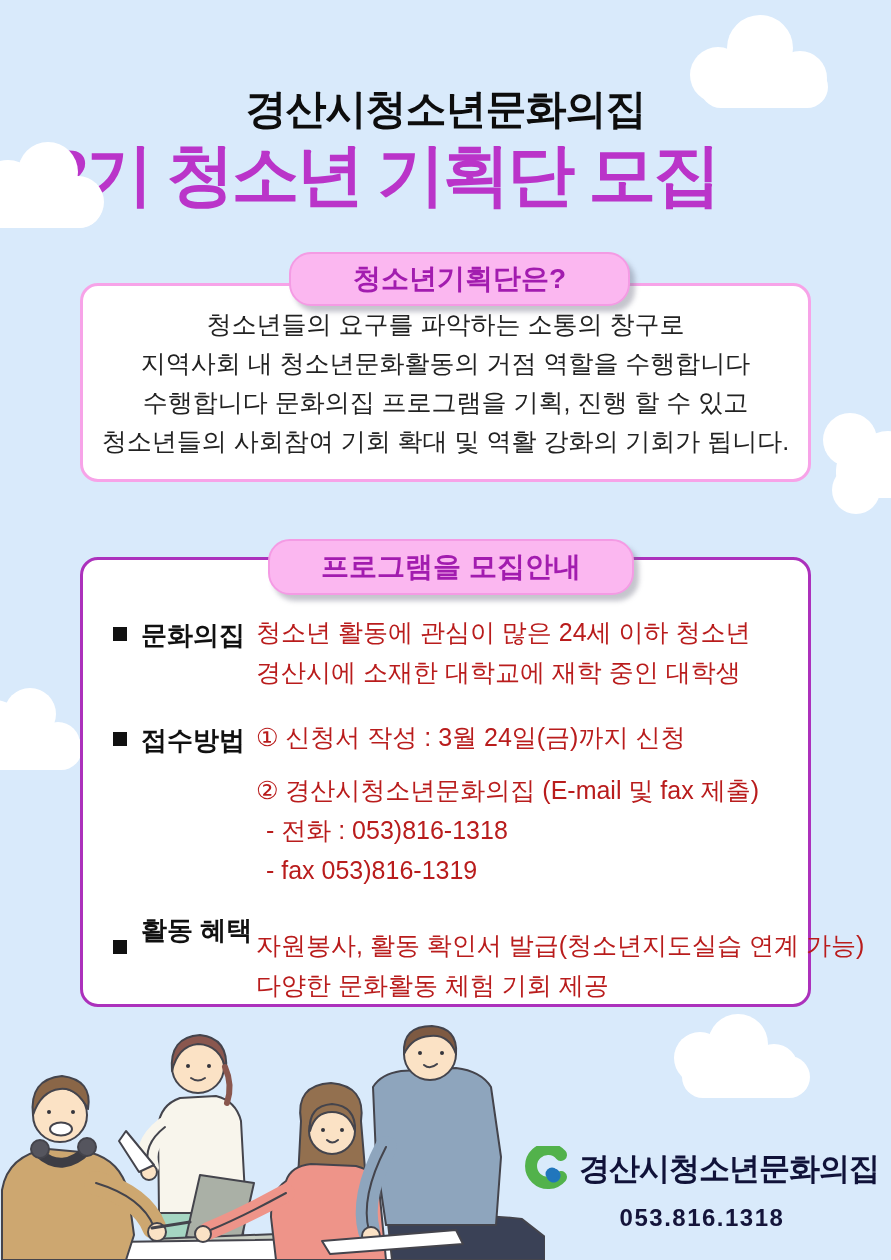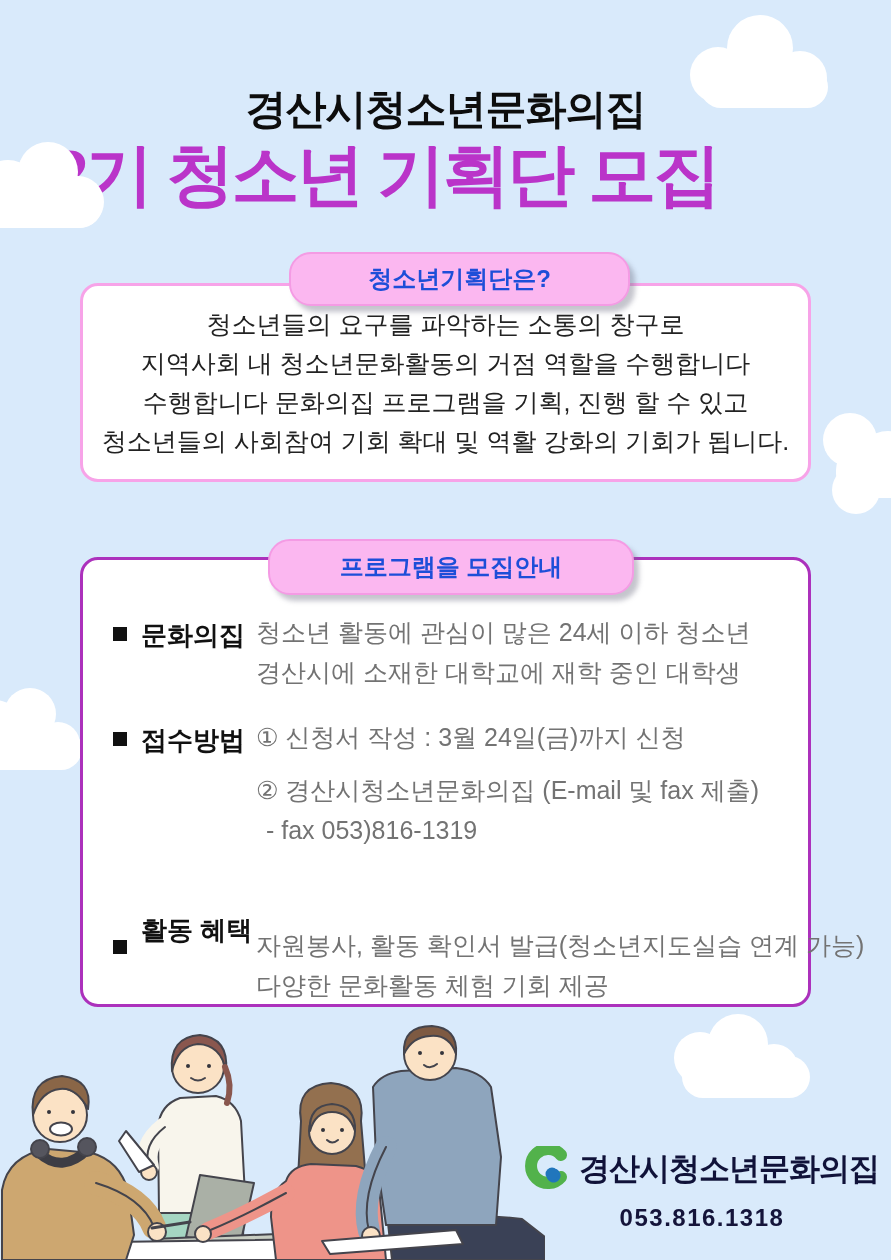--- a/index.html
+++ b/index.html
@@ -15,21 +15,21 @@
     top:82px;left:0;width:891px;text-align:center;
     font-size:41px;font-weight:900;letter-spacing:-1px;color:#0d0d0d;
   }
   .main-title{
     top:130px;left:0;width:769px;text-align:center;
     font-size:68px;font-weight:900;letter-spacing:-3px;color:#ba34c9;
   }
   
   .badge{
     background:#fbb7f0;border:2px solid #f49be4;border-radius:22px;
-    text-align:center;font-weight:900;font-size:24px;color:#1d4ed8;
+    text-align:center;font-weight:900;font-size:28px;color:#a21caf;
     box-shadow:5px 6px 5px rgba(110,110,130,.40);
     display:flex;align-items:center;justify-content:center;
     z-index:3;
   }
   .badge1{top:252px;left:289px;width:337px;height:50px;}
   .badge2{top:539px;left:268px;width:362px;height:52px;}
   
   .box{
     background:#ffffff;border-radius:18px;z-index:2;
   }
@@ -46,21 +46,21 @@
     top:557px;left:80px;width:731px;height:450px;
     border:3px solid #ac31bc;box-sizing:border-box;
   }
   .row-bullet{
     position:absolute;width:14px;height:14px;background:#111;left:30px;
   }
   .row-label{
     position:absolute;left:58px;font-size:26px;font-weight:900;color:#111;white-space:nowrap;
   }
   .row-content{
-    position:absolute;left:173px;font-size:25px;color:#737373;line-height:40px;white-space:nowrap;
+    position:absolute;left:173px;font-size:25px;color:#b91c1c;line-height:40px;white-space:nowrap;
   }
   .row-content .gap-top{margin-top:13px;}
   .row-content .indent{margin-left:10px;}
   
   .footer{
     top:1146px;right:12px;display:flex;flex-direction:column;align-items:center;z-index:4;
   }
   .footer .name-row{display:flex;align-items:center;gap:8px;}
   .footer .org-name{font-size:31px;font-weight:900;color:#101239;letter-spacing:-1px;white-space:nowrap;}
   .footer .phone{font-size:24px;font-weight:900;color:#14143a;letter-spacing:1.5px;margin-top:12px;}
@@ -123,20 +123,21 @@
   <div class="row-content" style="top:52px">
     <div>청소년 활동에 관심이 많은 24세 이하  청소년</div>
     <div>경산시에  소재한 대학교에 재학 중인 대학생</div>
   </div>
 
   <div class="row-bullet" style="top:172px"></div>
   <div class="row-label" style="top:163px">접수방법</div>
   <div class="row-content" style="top:157px">
     <div>①  신청서 작성 : 3월 24일(금)까지 신청</div>
     <div class="gap-top">② 경산시청소년문화의집 (E-mail 및 fax 제출)</div>
+    <div class="indent">- 전화 : 053)816-1318</div>
     <div class="indent">- fax 053)816-1319</div>
   </div>
 
   <div class="row-bullet" style="top:380px"></div>
   <div class="row-label" style="top:353px">활동 혜택</div>
   <div class="row-content" style="top:365px">
     <div>자원봉사, 활동 확인서 발급(청소년지도실습 연계 가능)</div>
     <div>다양한 문화활동 체험 기회 제공</div>
   </div>
 </div>

